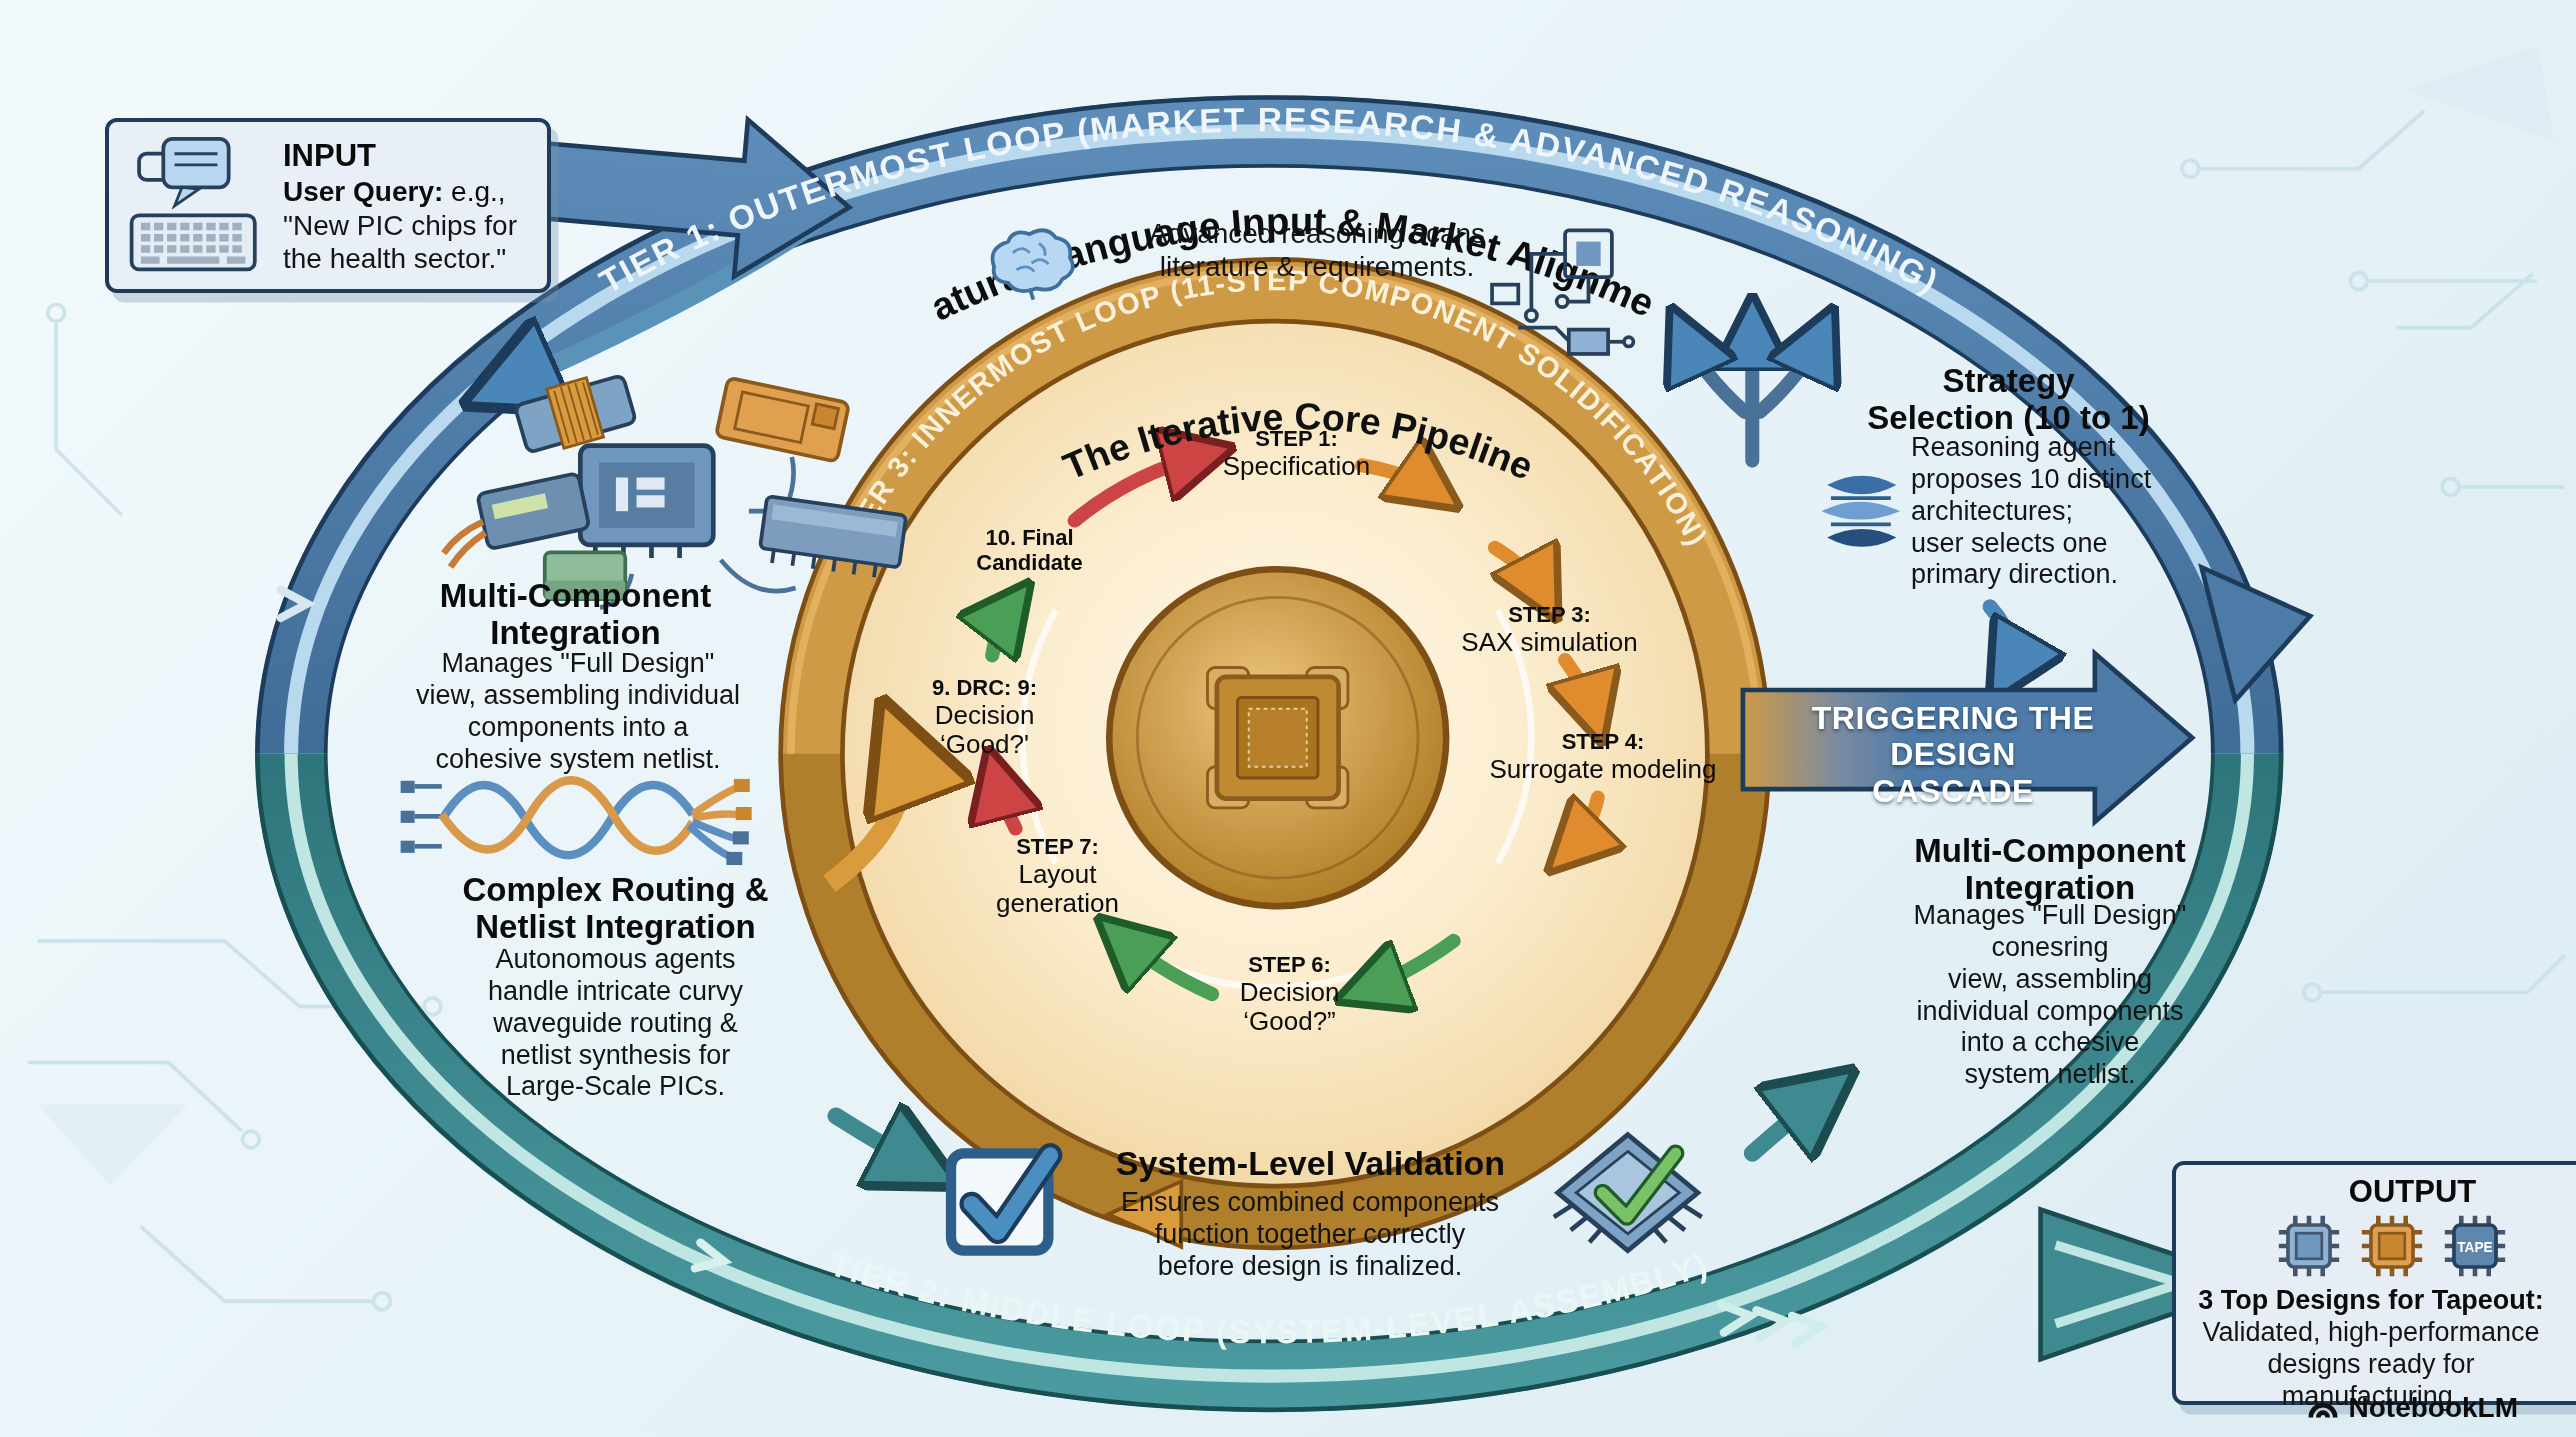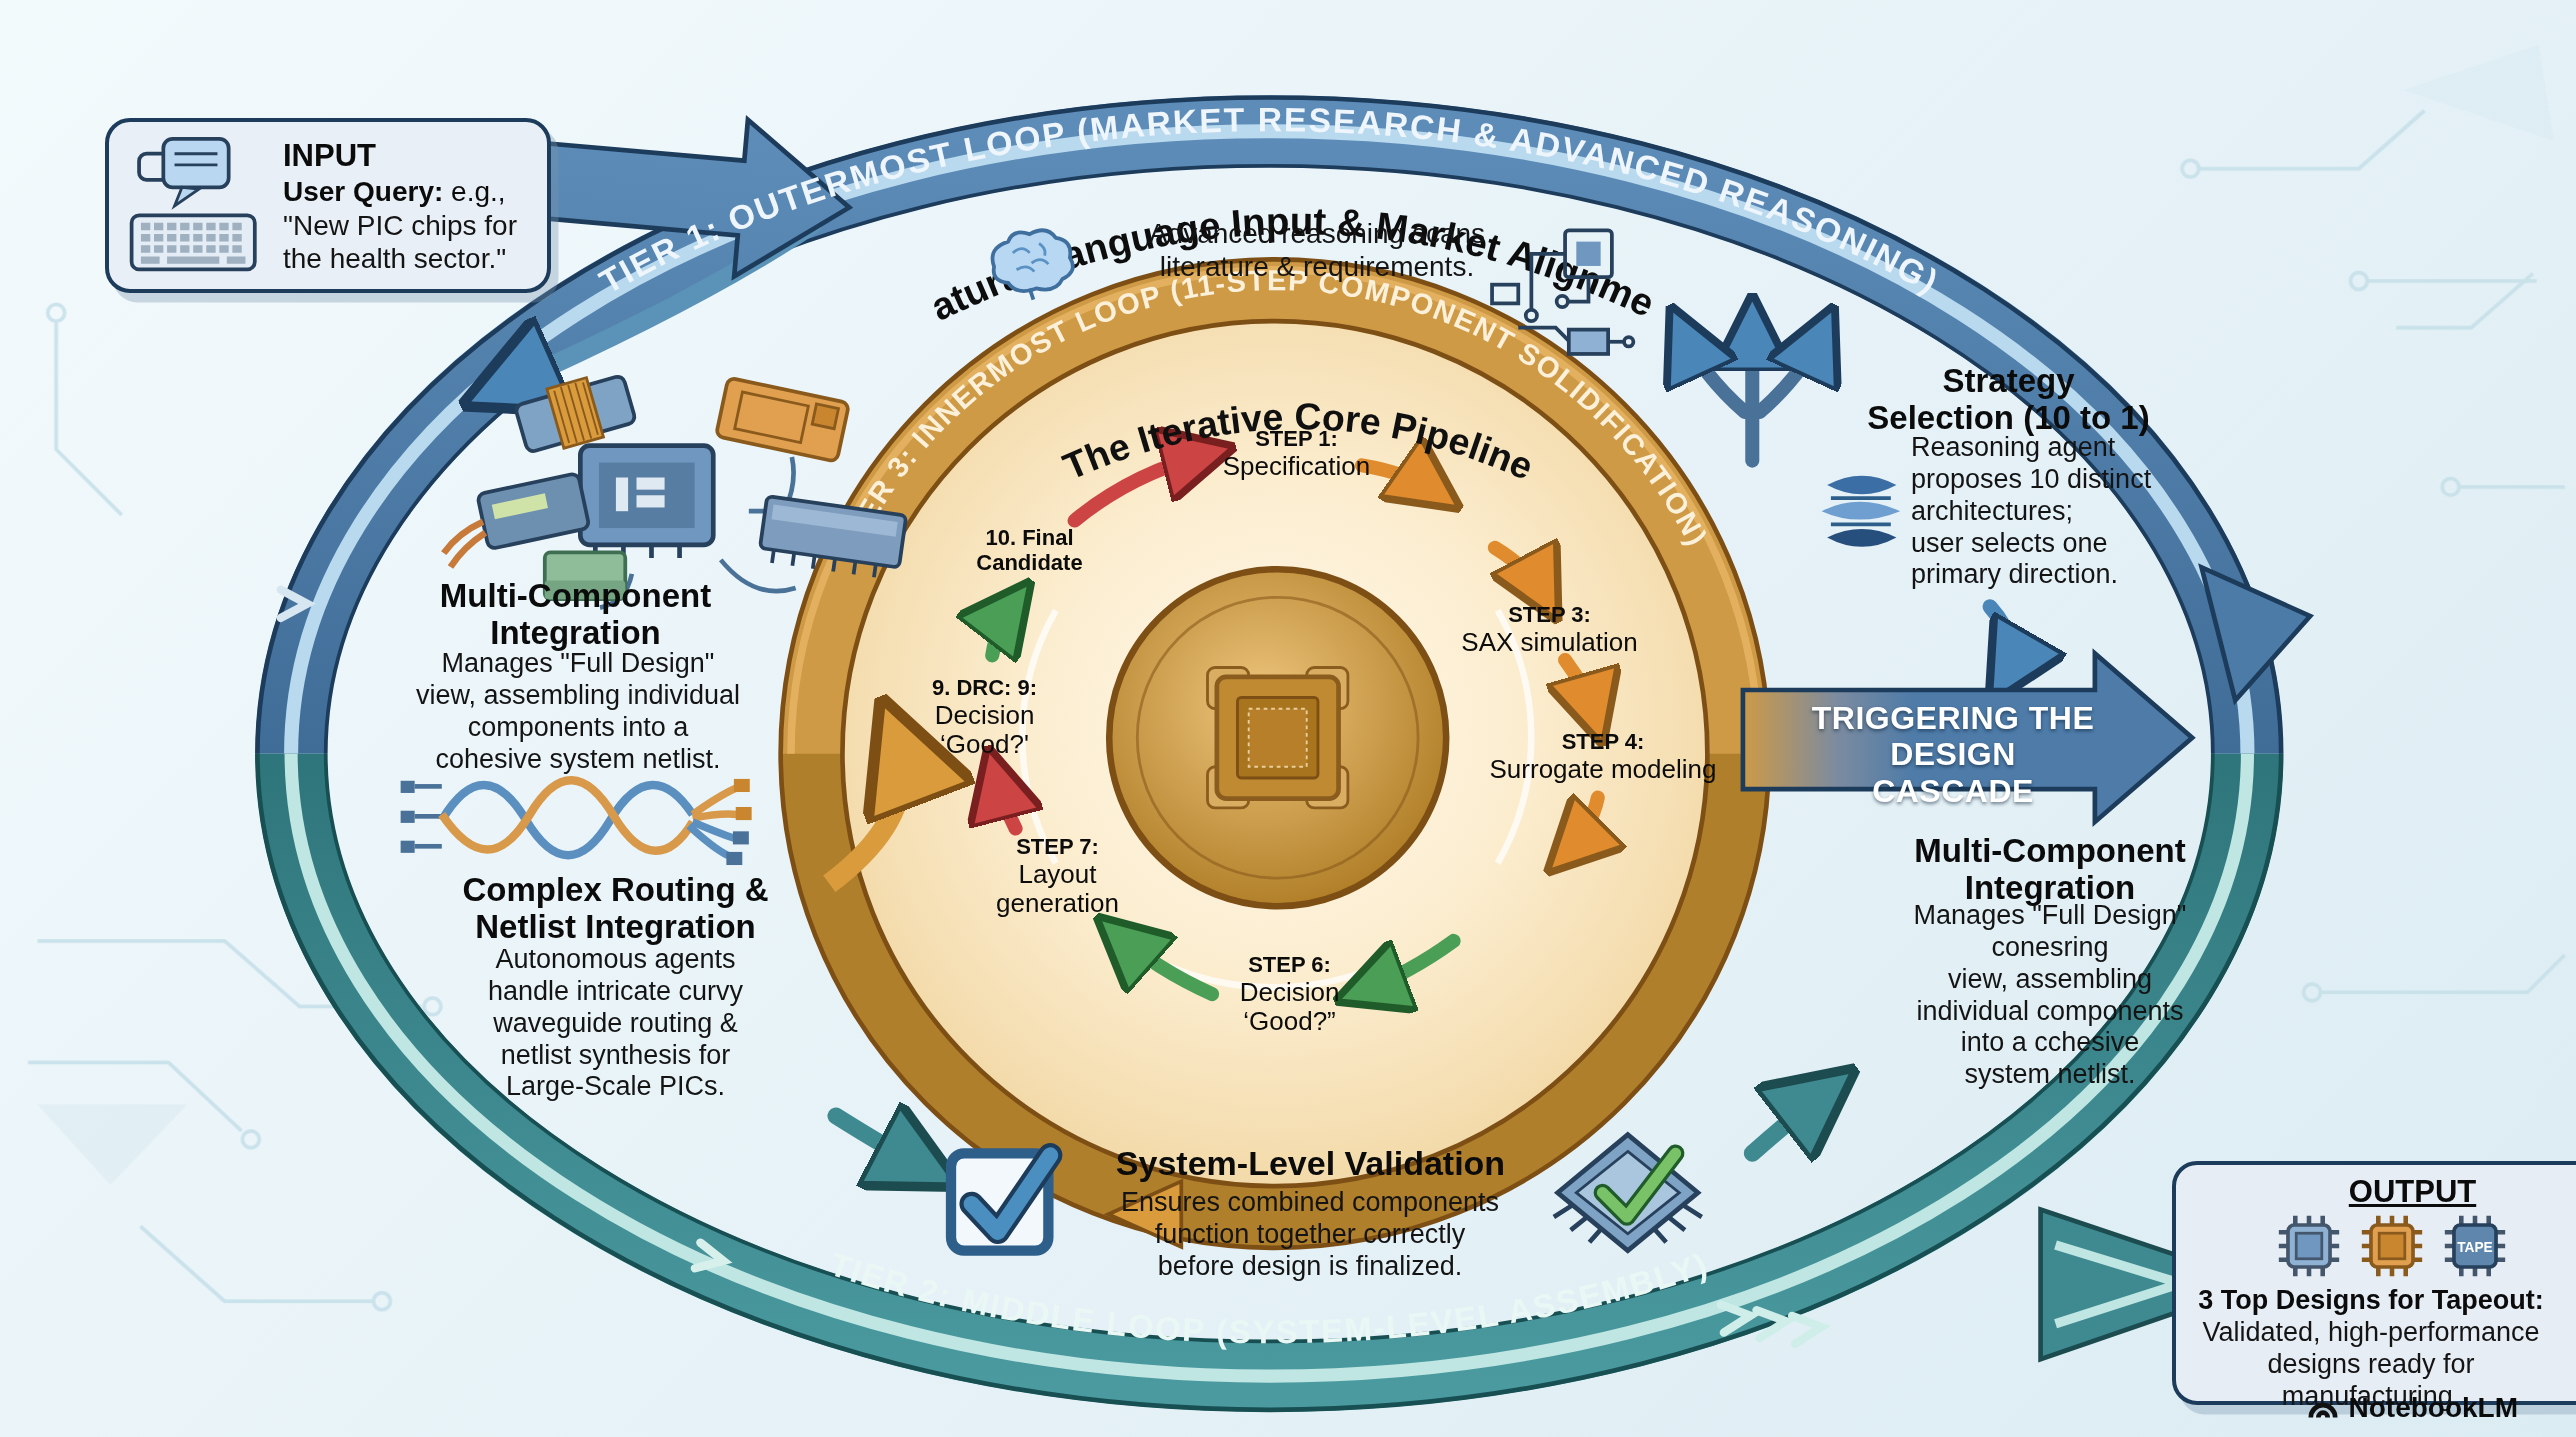--- a/index.html
+++ b/index.html
@@ -6,22 +6,22 @@
   #canvas{position:relative;width:2576px;height:1438px;overflow:hidden;
     font-family:"Liberation Sans",sans-serif;color:#0c0c0c;
     background:linear-gradient(135deg,#f3fafc 0%,#e8f3f8 45%,#dcecf3 100%);}
   .abs{position:absolute;}
   .pre{white-space:pre-line;}
   .ctr{text-align:center;}
   .hd{font-weight:bold;color:#0b0b0b;}
   .body-txt{color:#141414;line-height:1.18;}
   svg{display:block;}
   #bgsvg{position:absolute;left:0;top:0;}
-  .panel{background:#e9eff6;border:4.7px solid #1d3c5c;border-radius:25px;
-    box-shadow:7.5px 9.4px 0 rgba(120,150,175,.35);text-decoration:underline;}
+  .panel{background:#e9eff6;border:4.7px solid #1d3c5c;border-radius:12px;
+    box-shadow:7.5px 9.4px 0 rgba(120,150,175,.35);}
   .step{line-height:1.12;text-align:center;}
   .step .lbl{font-weight:bold;font-size:22px;white-space:pre-line;}
   .step .sub{font-size:26px;white-space:pre-line;}
   .banner-text{font-weight:bold;color:#fff;text-shadow:0 1.9px 3.7px rgba(10,30,50,.55);
     line-height:1.14;letter-spacing:0.5px;}
 </style>
 </head>
 <body>
 
 <div id="canvas">

